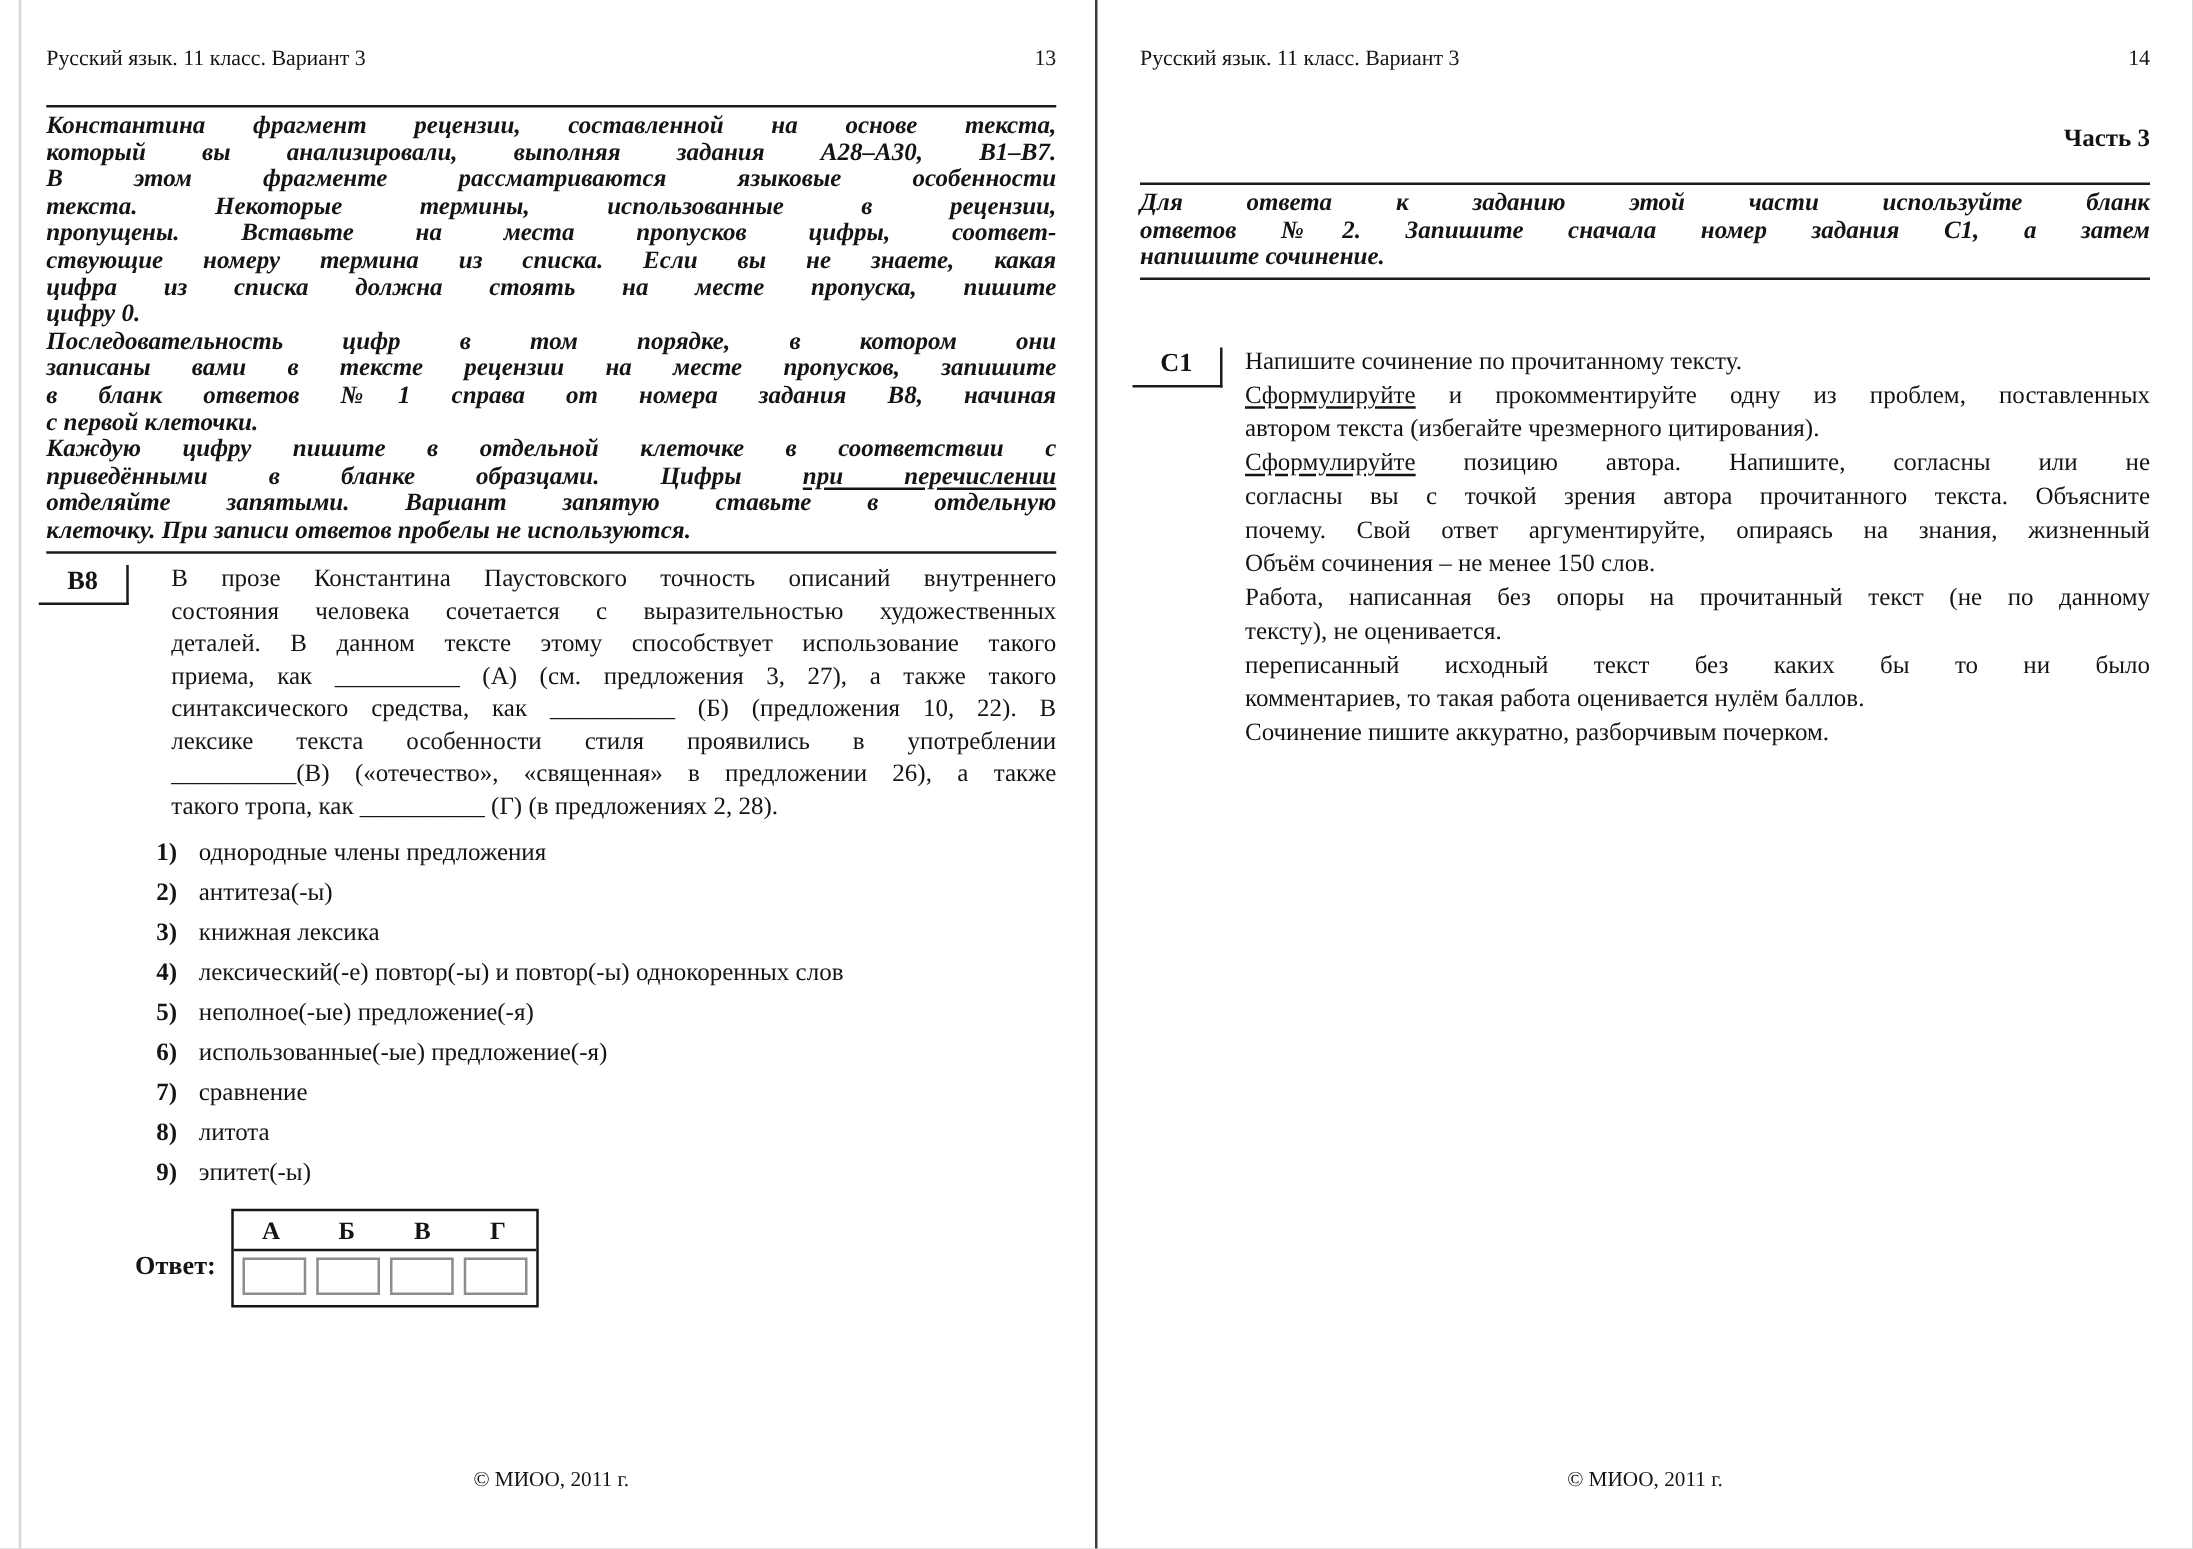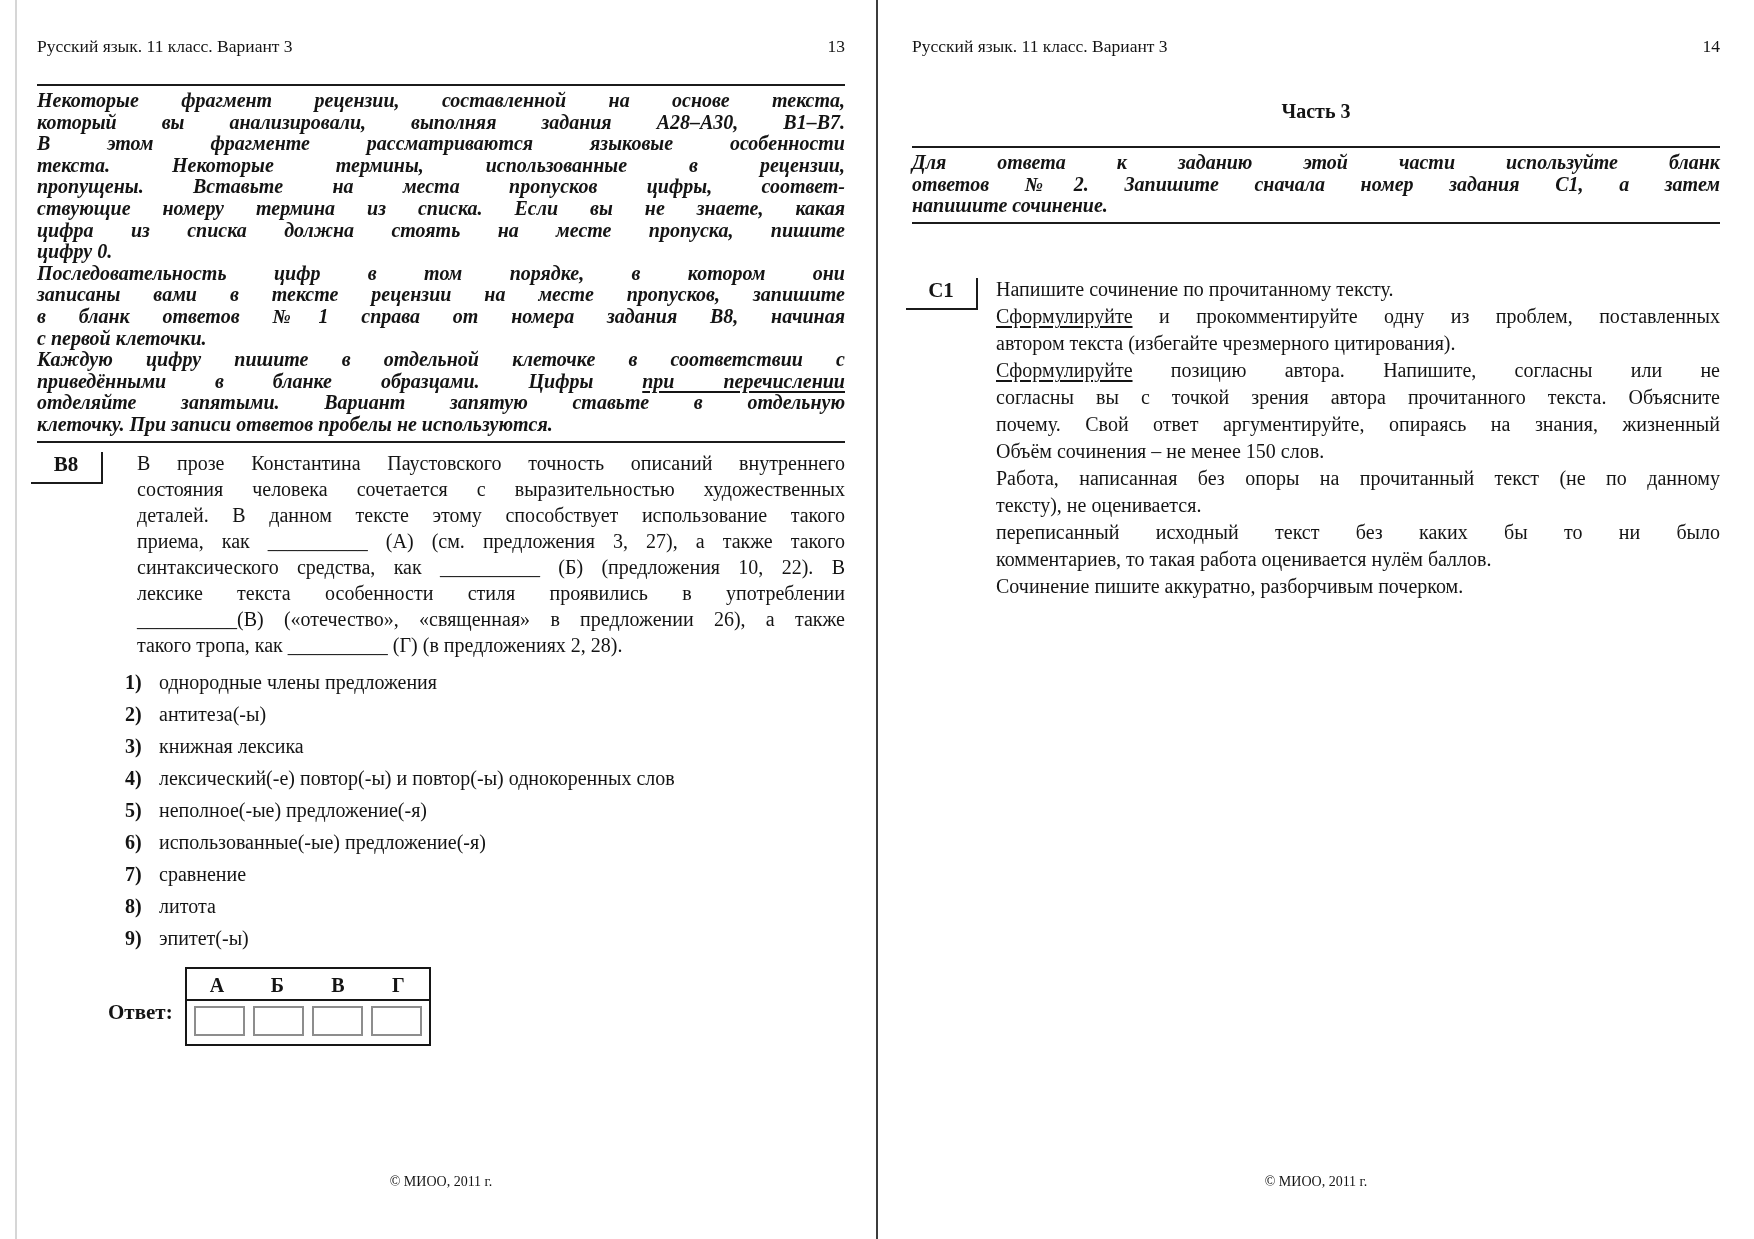--- a/index.html
+++ b/index.html
@@ -37,21 +37,21 @@
   }
   #instr-left  { top: 84px; }
   #instr-right { top: 146px; }
 
   .tline { text-align: left; }
   .tline.just { text-align: justify; text-align-last: justify; }
   .ul { text-decoration: underline; text-underline-offset: 3px; text-decoration-thickness: 1.5px; }
 
   .part-heading {
     position: absolute; top: 100px; left: 0; right: 0;
-    text-align: center; font-weight: bold; font-size: 20px;
+    text-align: right; font-weight: bold; font-size: 20px;
   }
 
   .task { position: absolute; left: 0; right: 0; }
   #task-b8 { top: 450px; }
   #task-c1 { top: 230px; margin-top: 46px; }
 
   .task-num {
     position: absolute; left: -6px; top: 2px;
     width: 72px; padding: 0 0 6px;
     text-align: center;
@@ -71,37 +71,37 @@
   .answer-area { display: flex; margin-top: 16px; margin-left: 71px; }
   .answer-label { font-weight: bold; font-size: 21px; align-self: center; padding-top: 12px; }
   .answer-table { margin-left: 12px; width: 246px; border: 2px solid #161616; background: #fff; }
   .answer-head { display: flex; padding: 5px 0 3px; border-bottom: 2px solid #161616; }
   .acol { flex: 1; text-align: center; font-weight: bold; font-size: 20px; line-height: 22px; }
   .answer-cells { display: flex; gap: 8px; padding: 5px 7px 8px; }
   .acell { flex: 1; height: 30px; border: 2px solid #8d8d8d; background: #ffffff; }
 
   .page-footer {
     position: absolute; top: 1174px; left: 0; right: 0;
-    text-align: center; font-size: 14px;
+    text-align: center; font-size: 17px;
   }
 </style>
 </head>
 <body>
 
 <div class="canvas">
   <div class="scan-edge"></div>
 
   <section class="page-inner" id="left-inner">
     <header class="page-header">
       <span>Русский язык. 11 класс. Вариант 3</span>
       <span>13</span>
     </header>
 
     <div class="instr" id="instr-left">
-        <div class="tline just"><span>Некоторые фрагмент рецензии, составленной на основе текста,</span></div>
+        <div class="tline just"><span>Константина фрагмент рецензии, составленной на основе текста,</span></div>
         <div class="tline just"><span>который вы анализировали, выполняя задания А28–А30, В1–В7.</span></div>
         <div class="tline just"><span>В этом фрагменте рассматриваются языковые особенности</span></div>
         <div class="tline just"><span>текста. Некоторые термины, использованные в рецензии,</span></div>
         <div class="tline just"><span>пропущены. Вставьте на места пропусков цифры, соответ-</span></div>
         <div class="tline just"><span>ствующие номеру термина из списка. Если вы не знаете, какая</span></div>
         <div class="tline just"><span>цифра из списка должна стоять на месте пропуска, пишите</span></div>
         <div class="tline"><span>цифру 0.</span></div>
         <div class="tline just"><span>Последовательность цифр в том порядке, в котором они</span></div>
         <div class="tline just"><span>записаны вами в тексте рецензии на месте пропусков, запишите</span></div>
         <div class="tline just"><span>в бланк ответов №1 справа от номера задания В8, начиная</span></div>

